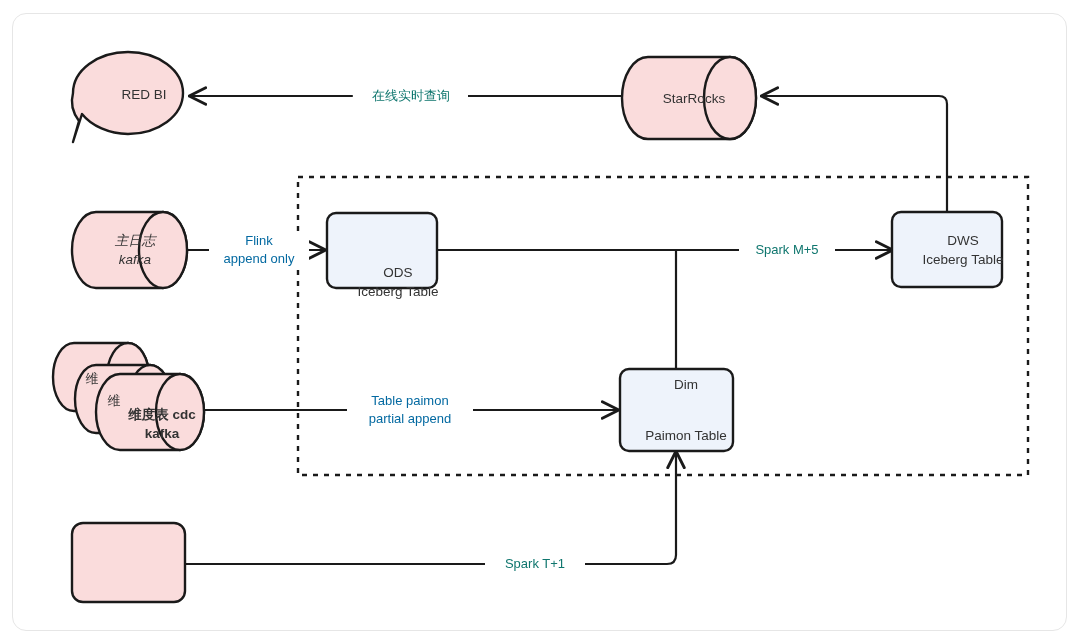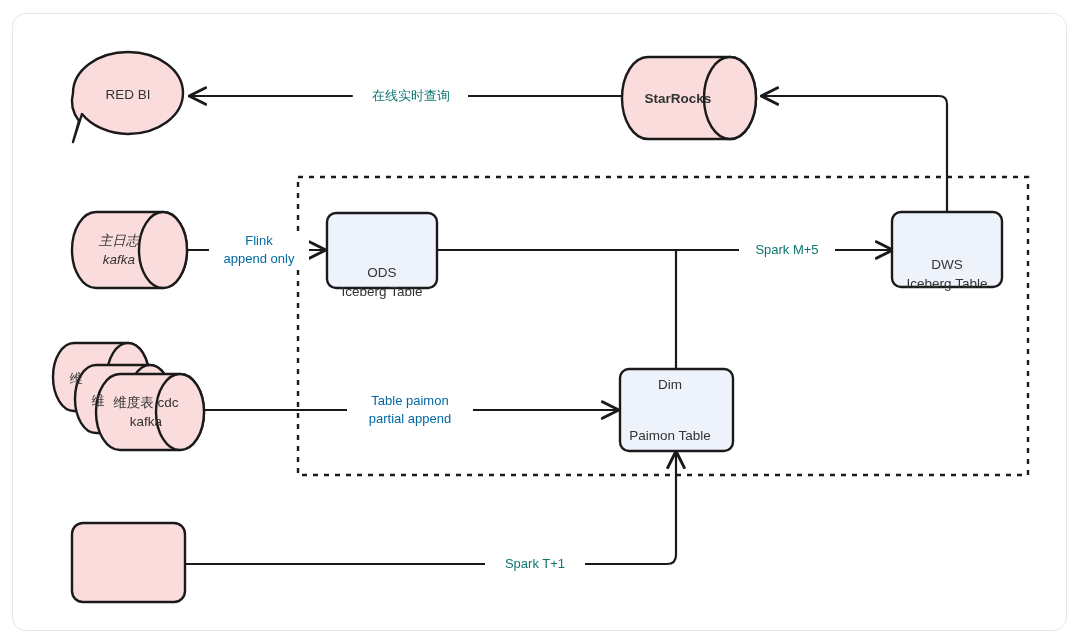--- a/index.html
+++ b/index.html
@@ -3,21 +3,21 @@
 <meta charset="utf-8">
 <style>
   html,body{margin:0;padding:0;background:#ffffff;}
   body{width:1080px;height:644px;font-family:"Liberation Sans","DejaVu Sans",sans-serif;}
   #canvas{position:relative;width:1080px;height:644px;overflow:hidden;background:#fff;}
   #page-frame{position:absolute;left:12px;top:13px;width:1055px;height:618px;
     border:1.5px solid #e6e6e6;border-radius:14px;background:#fff;box-sizing:border-box;}
   svg.layer{position:absolute;left:0;top:0;width:1080px;height:644px;overflow:visible;}
   .node-label{position:absolute;display:flex;flex-direction:column;
     justify-content:center;text-align:center;color:#333333;font-size:13.5px;line-height:19px;
-    pointer-events:none;}
+    pointer-events:none;padding-left:16px;}
   .node-label span{display:block;white-space:nowrap;}
   .edge-label{position:absolute;text-align:center;font-size:13px;line-height:18px;
     white-space:nowrap;background:#ffffff;padding:0 5px;}
   .edge-label span{display:block;}
   .lbl-blue{color:#0369a1;}
   .lbl-green{color:#0f766e;}
 </style>
 </head>
 <body>
 
@@ -100,47 +100,47 @@
 
     <g>
       <rect x="620" y="369" width="113" height="82" rx="9" ry="9" fill="#eef3fb" stroke="#1a1a1a" stroke-width="2.4"></rect>
     </g>
   </svg>
 
   <div class="node-label" style="left:73px;top:78px;width:110px;height:32px;">
     <span>RED BI</span>
   </div>
 
-  <div class="node-label" style="left:626px;top:83px;width:104px;height:30px;font-weight:bold;">
+  <div class="node-label" style="left:626px;top:83px;width:104px;height:30px;">
     <span>StarRocks</span>
   </div>
 
   <div class="node-label" style="left:78px;top:230px;width:82px;height:40px;font-style:italic;">
     <span>主日志</span>
     <span>kafka</span>
   </div>
 
   <div class="node-label" style="left:60px;top:369px;width:32px;height:18px;font-size:13px;">
     <span>维</span>
   </div>
   <div class="node-label" style="left:82px;top:391px;width:32px;height:18px;font-size:13px;">
     <span>维</span>
   </div>
-  <div class="node-label" style="left:96px;top:392px;width:100px;height:40px;">
+  <div class="node-label" style="left:96px;top:404px;width:100px;height:40px;font-weight:bold;">
     <span>维度表 cdc</span>
     <span>kafka</span>
   </div>
 
 
   <div class="node-label" style="left:327px;top:231px;width:110px;height:40px;margin-top:31px;">
     <span>ODS</span>
     <span>Iceberg Table</span>
   </div>
 
-  <div class="node-label" style="left:892px;top:230px;width:110px;height:40px;margin-top:24px;">
+  <div class="node-label" style="left:892px;top:230px;width:110px;height:40px;">
     <span>DWS</span>
     <span>Iceberg Table</span>
   </div>
 
   <div class="node-label" style="left:620px;top:390px;width:100px;height:40px;gap:32px;">
     <span>Dim</span>
     <span>Paimon Table</span>
   </div>
 
   <div class="edge-label lbl-green" style="left:354px;top:87px;width:104px;">

